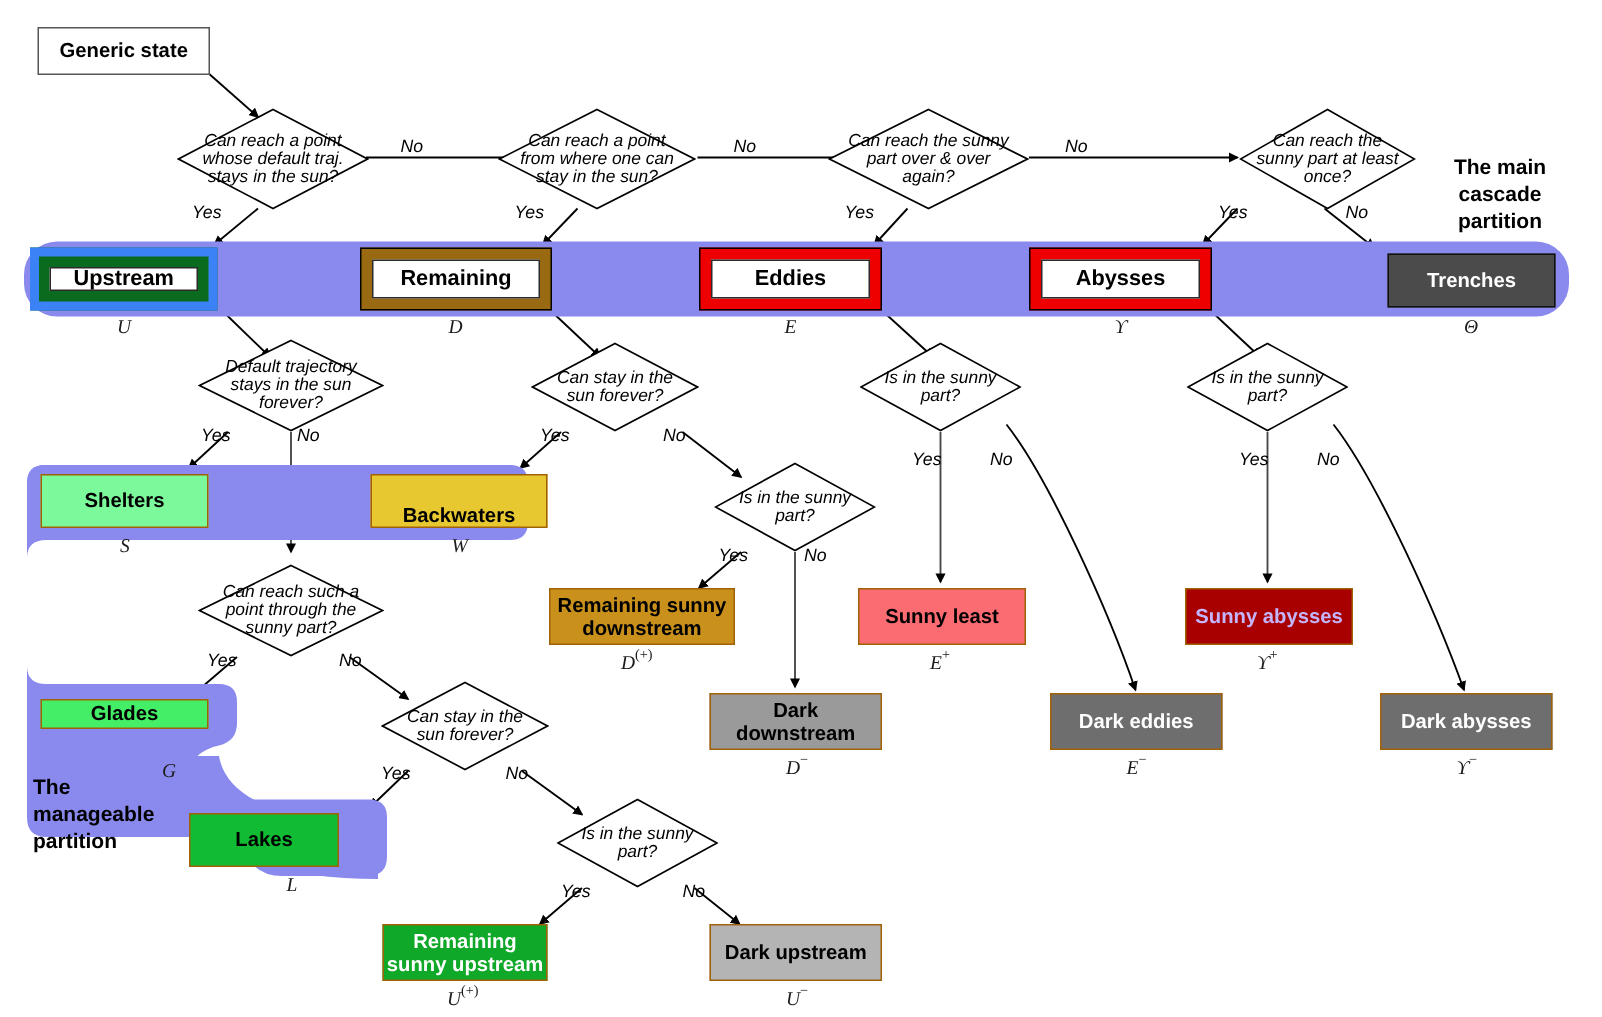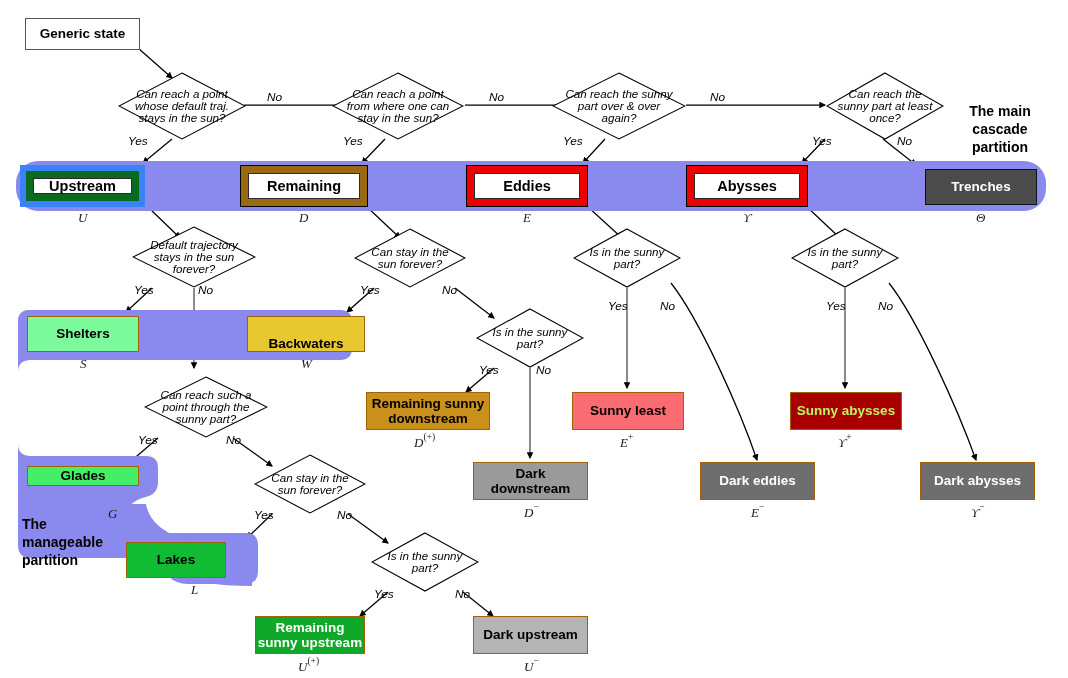--- a/index.html
+++ b/index.html
@@ -295,21 +295,21 @@
 
   <div class="dia" style="left:132px;top:226px;width:124px;height:62px;">
     <svg class="shape" viewBox="0 0 124 62" preserveAspectRatio="none">
       <polygon points="62,1 123,31 62,61 1,31" fill="#fff" stroke="#000" stroke-width="1.1"></polygon>
     </svg>
     <div class="txt">Default trajectory stays in the sun forever?</div>
   </div>
   <div class="elab" style="left:134px;top:283px;">Yes</div>
   <div class="elab" style="left:198px;top:283px;">No</div>
 
-  <div class="dia" style="left:144px;top:376px;width:124px;height:62px;">
+  <div class="dia" style="left:132px;top:376px;width:124px;height:62px;">
     <svg class="shape" viewBox="0 0 124 62" preserveAspectRatio="none">
       <polygon points="62,1 123,31 62,61 1,31" fill="#fff" stroke="#000" stroke-width="1.1"></polygon>
     </svg>
     <div class="txt">Can reach such a point through the sunny part?</div>
   </div>
   <div class="elab" style="left:138px;top:433px;">Yes</div>
   <div class="elab" style="left:226px;top:433px;">No</div>
 
   <div class="dia" style="left:354px;top:228px;width:112px;height:60px;">
     <svg class="shape" viewBox="0 0 112 60" preserveAspectRatio="none">
@@ -463,21 +463,21 @@
     <span>E</span><sup>+</sup>
   </div>
 
   <div class="node" style="left:700px;top:462px;width:115px;height:38px;background:#6e6e6e;color:#ffffff;">
     <span>Dark eddies</span>
   </div>
   <div class="sym" style="left:751px;top:504px;">
     <span>E</span><sup>−</sup>
   </div>
 
-  <div class="node" style="left:790px;top:392px;width:112px;height:38px;background:#a80000;color:#bef264;">
+  <div class="node" style="left:790px;top:392px;width:112px;height:38px;background:#a80000;color:#c4b5fd;">
     <span>Sunny abysses</span>
   </div>
   <div class="sym" style="left:838px;top:434px;">
     <span>ϒ</span><sup>+</sup>
   </div>
 
   <div class="node" style="left:920px;top:462px;width:115px;height:38px;background:#6e6e6e;color:#ffffff;">
     <span>Dark abysses</span>
   </div>
   <div class="sym" style="left:971px;top:504px;">

